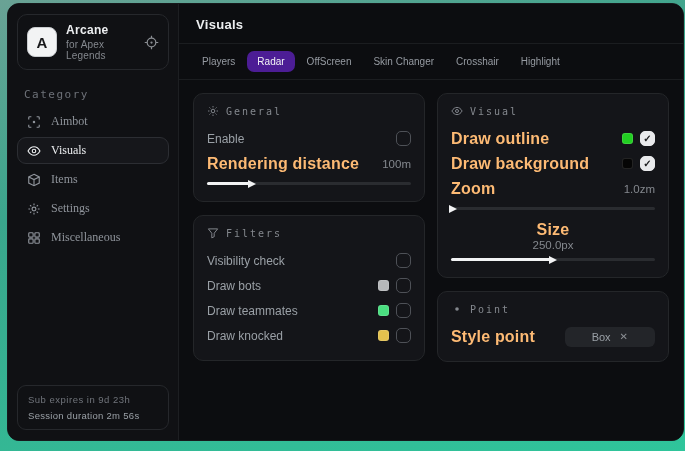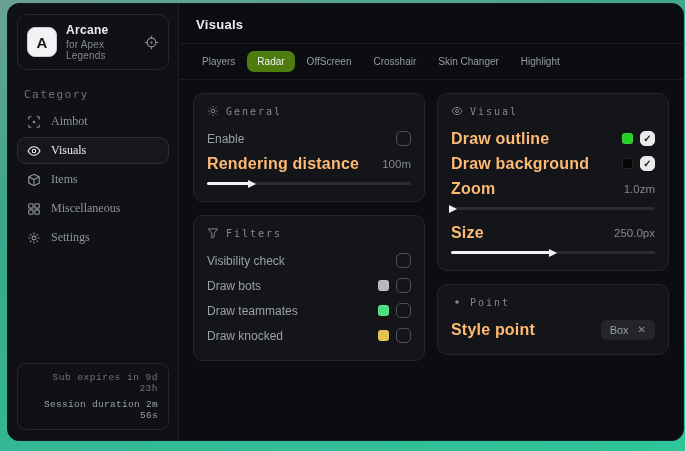--- a/index.html
+++ b/index.html
@@ -42,35 +42,34 @@
     margin:1px 9px; padding:0 9px; border-radius:9px;
     color:#8f949b; font-size:12px; border:1px solid transparent; cursor:pointer;font-family:Liberation Serif, serif;
   }
   .side-item.active {
     background:#16171b; border-color:#2c2e33; color:#eceef0;
   }
   .side-item .icon { display:flex; color:inherit; }
   .side-footer {
     position:absolute; left:9px; right:9px; bottom:10px;
     border:1px solid #26282c; border-radius:9px; padding:8px 10px;
-    font-family:Liberation Mono, monospace;
-    text-align:right;
+    font-family:Liberation Sans, sans-serif;
   }
   .side-footer .l1 { font-size:9.5px; color:#70747b; letter-spacing:.5px; }
   .side-footer .l2 { font-size:9.5px; color:#9aa0a6; margin-top:5px; letter-spacing:.3px; }
   
   .main { flex:1; display:flex; flex-direction:column; background:#0c0d10; }
   .main-header { padding:13px 17px 11px; border-bottom:1px solid #1b1d20; }
   .main-title { color:#eceef0; font-size:13px; font-weight:700; letter-spacing:.3px; }
   .tabs { display:flex; align-items:center; gap:2px; padding:7px 13px; border-bottom:1px solid #1b1d20; }
   .tab {
     color:#969ba2; font-size:10px; padding:5px 10px; border-radius:7px; cursor:pointer;
     white-space:nowrap;
   }
-  .tab.active { background:#4d7c0f; color:#f2f3f5; }
+  .tab.active { background:#4c1d95; color:#f2f3f5; }
   .content { display:flex; gap:12px; padding:13px 14px; align-items:flex-start; }
   .col { flex:1; display:flex; flex-direction:column; gap:13px; min-width:0; }
   .panel {
     background:#141519; border:1px solid #242629; border-radius:10px;
     padding:11px 13px 13px;
   }
   .panel-head {
     display:flex; align-items:center; gap:7px; margin-bottom:10px;
     font-family:"DejaVu Sans Mono", monospace; font-size:10px; color:#84888e;
     letter-spacing:2px;
@@ -103,21 +102,21 @@
   .slider .fill {
     position:absolute; left:0; top:3px; height:3px; background:#f2f3f4; border-radius:2px;
   }
   .slider .thumb {
     position:absolute; top:0.5px; width:0; height:0; margin-left:-2px;
     border-top:4px solid transparent; border-bottom:4px solid transparent;
     border-left:8px solid #f2f3f4;
   }
   .chip {
     display:flex; align-items:center; gap:9px; background:#232529;
-    border-radius:6px; padding:4px 9px; font-size:11px; color:#9aa0a6; cursor:pointer;
+    border-radius:6px; padding:4px 27px; font-size:11px; color:#9aa0a6; cursor:pointer;
   }
   .chip .x { color:#8b8f94; font-size:10px; line-height:1; cursor:pointer; }
   .chip .x::after { content:"\2715"; }
   svg { display:block; }
 </style>
 </head>
 <body>
 
 <div class="window">
 
@@ -165,56 +164,56 @@
           <path d="M8 1.5 14 4.5v7L8 14.5 2 11.5v-7L8 1.5Z"></path>
           <path d="M2 4.5 8 7.5l6-3M8 7.5v7"></path>
         </svg>
       </span>
       <span>Items</span>
     </div>
 
     <div class="side-item">
       <span class="icon">
         <svg width="14" height="14" viewBox="0 0 16 16" fill="none" stroke="currentColor" stroke-width="1.3">
+          <circle cx="8" cy="8" r="2.2"></circle>
+          <path d="M8 1.6v2M8 12.4v2M1.6 8h2M12.4 8h2M3.5 3.5l1.4 1.4M11.1 11.1l1.4 1.4M12.5 3.5l-1.4 1.4M4.9 11.1l-1.4 1.4"></path>
+        </svg>
+      </span>
+      <span>Settings</span>
+    </div>
+
+    <div class="side-item">
+      <span class="icon">
+        <svg width="14" height="14" viewBox="0 0 16 16" fill="none" stroke="currentColor" stroke-width="1.3">
           <rect x="2" y="2" width="5" height="5" rx="1"></rect>
             <rect x="9" y="2" width="5" height="5" rx="1"></rect>
           <rect x="2" y="9" width="5" height="5" rx="1"></rect>
             <rect x="9" y="9" width="5" height="5" rx="1"></rect>
         </svg>
       </span>
       <span>Miscellaneous</span>
     </div>
 
-    <div class="side-item">
-      <span class="icon">
-        <svg width="14" height="14" viewBox="0 0 16 16" fill="none" stroke="currentColor" stroke-width="1.3">
-          <circle cx="8" cy="8" r="2.2"></circle>
-          <path d="M8 1.6v2M8 12.4v2M1.6 8h2M12.4 8h2M3.5 3.5l1.4 1.4M11.1 11.1l1.4 1.4M12.5 3.5l-1.4 1.4M4.9 11.1l-1.4 1.4"></path>
-        </svg>
-      </span>
-      <span>Settings</span>
-    </div>
-
     <div class="side-footer">
       <div class="l1">Sub expires in 9d 23h</div>
       <div class="l2">Session duration 2m 56s</div>
     </div>
   </div>
 
   <div class="main">
     <div class="main-header">
       <div class="main-title">Visuals</div>
     </div>
 
     <div class="tabs">
       <div class="tab">Players</div>
       <div class="tab active">Radar</div>
       <div class="tab">OffScreen</div>
+      <div class="tab">Skin Changer</div>
       <div class="tab">Crosshair</div>
-      <div class="tab">Skin Changer</div>
       <div class="tab">Highlight</div>
     </div>
 
     <div class="content">
 
       <div class="col">
 
         <div class="panel">
           <div class="panel-head">
             <span class="icon">
@@ -305,21 +304,21 @@
           </div>
           <div class="row">
             <span class="lbl-bright">Zoom</span>
             <span class="val">1.0zm</span>
           </div>
           <div class="slider">
             <div class="track"></div>
             <div class="fill" style="width: 0%;"></div>
             <div class="thumb" style="left: 0%;"></div>
           </div>
-          <div class="row" style="margin-top:8px;">
+          <div class="row" style="margin-top:8px;flex-direction:column;">
             <span class="lbl-bright">Size</span>
             <span class="val">250.0px</span>
           </div>
           <div class="slider">
             <div class="track"></div>
             <div class="fill" style="width: 49%;"></div>
             <div class="thumb" style="left: 49%;"></div>
           </div>
         </div>
 

